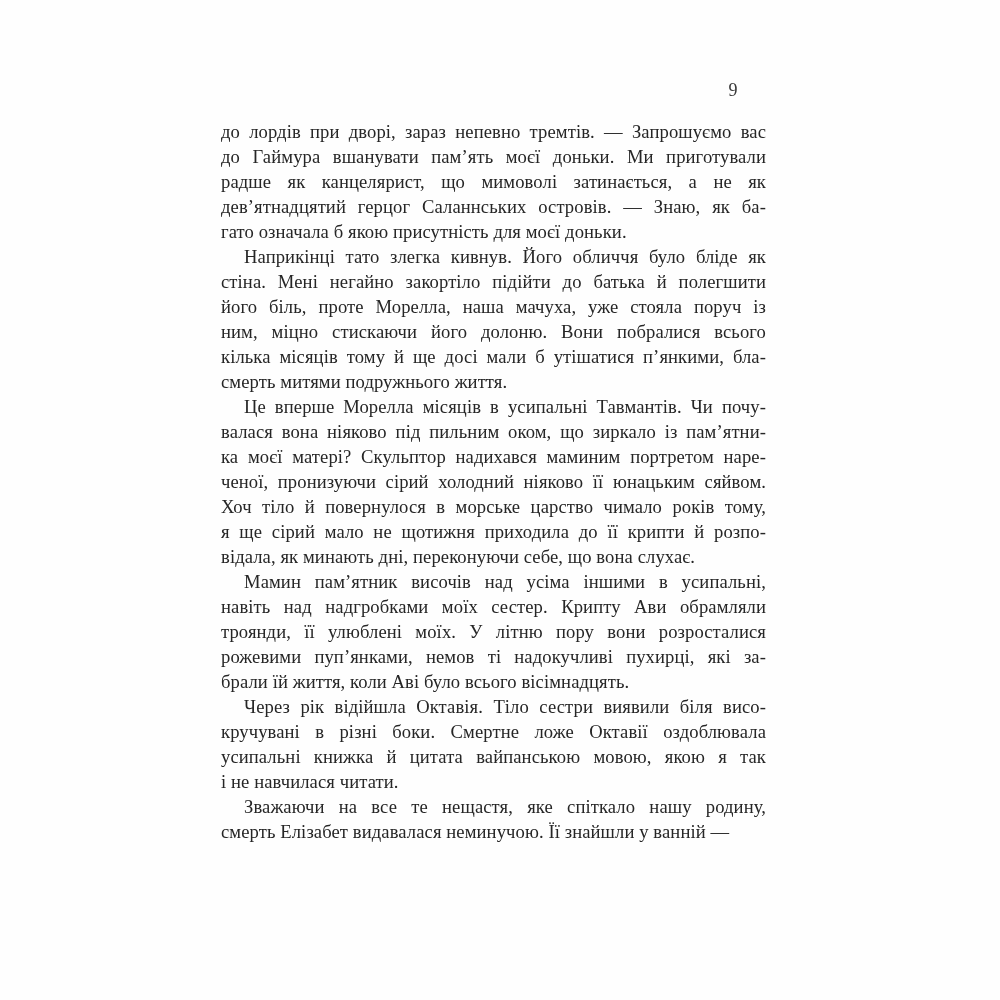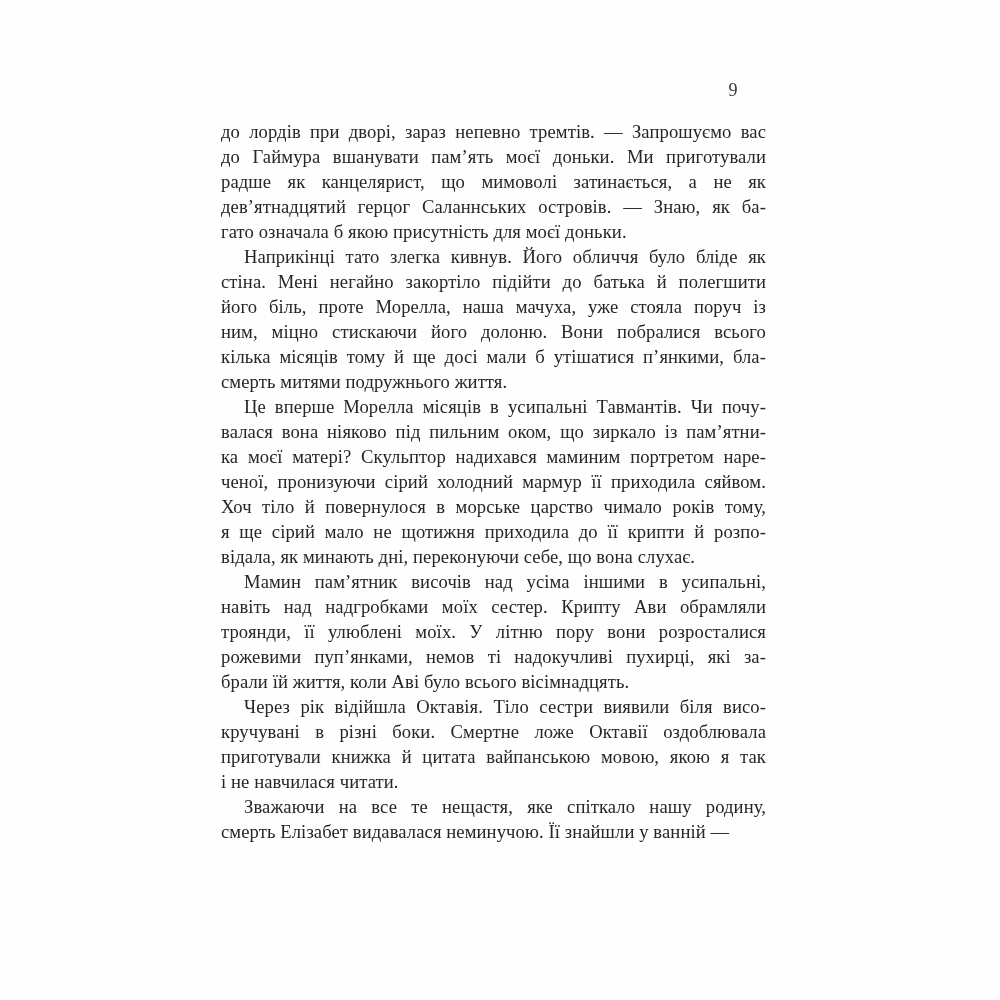--- a/index.html
+++ b/index.html
@@ -71,36 +71,36 @@
         <div class="line">стіна. Мені негайно закортіло підійти до батька й полегшити</div>
         <div class="line">його біль, проте Морелла, наша мачуха, уже стояла поруч із</div>
         <div class="line">ним, міцно стискаючи його долоню. Вони побралися всього</div>
         <div class="line">кілька місяців тому й ще досі мали б утішатися п’янкими, бла-</div>
         <div class="line plast">смерть митями подружнього життя.</div>
       </div>
       <div class="paragraph indented">
         <div class="line pfirst">Це вперше Морелла місяців в усипальні Тавмантів. Чи почу-</div>
         <div class="line">валася вона ніяково під пильним оком, що зиркало із пам’ятни-</div>
         <div class="line">ка моєї матері? Скульптор надихався маминим портретом наре-</div>
-        <div class="line">ченої, пронизуючи сірий холодний мармур її приходила сяйвом.</div>
+        <div class="line">ченої, пронизуючи сірий холодний ніяково її юнацьким сяйвом.</div>
         <div class="line">Хоч тіло й повернулося в морське царство чимало років тому,</div>
         <div class="line">я ще сірий мало не щотижня приходила до її крипти й розпо-</div>
         <div class="line plast">відала, як минають дні, переконуючи себе, що вона слухає.</div>
       </div>
       <div class="paragraph indented">
         <div class="line pfirst">Мамин пам’ятник височів над усіма іншими в усипальні,</div>
         <div class="line">навіть над надгробками моїх сестер. Крипту Ави обрамляли</div>
         <div class="line">троянди, її улюблені моїх. У літню пору вони розросталися</div>
         <div class="line">рожевими пуп’янками, немов ті надокучливі пухирці, які за-</div>
         <div class="line plast">брали їй життя, коли Аві було всього вісімнадцять.</div>
       </div>
       <div class="paragraph indented">
         <div class="line pfirst">Через рік відійшла Октавія. Тіло сестри виявили біля висо-</div>
         <div class="line">кручувані в різні боки. Смертне ложе Октавії оздоблювала</div>
-        <div class="line">приготували книжка й цитата вайпанською мовою, якою я так</div>
+        <div class="line">усипальні книжка й цитата вайпанською мовою, якою я так</div>
         <div class="line plast">і не навчилася читати.</div>
       </div>
       <div class="paragraph indented">
         <div class="line pfirst">Зважаючи на все те нещастя, яке спіткало нашу родину,</div>
         <div class="line plast">смерть Елізабет видавалася неминучою. Її знайшли у ванній —</div>
       </div>
     </div>
 </div>
 
 </body></html>

